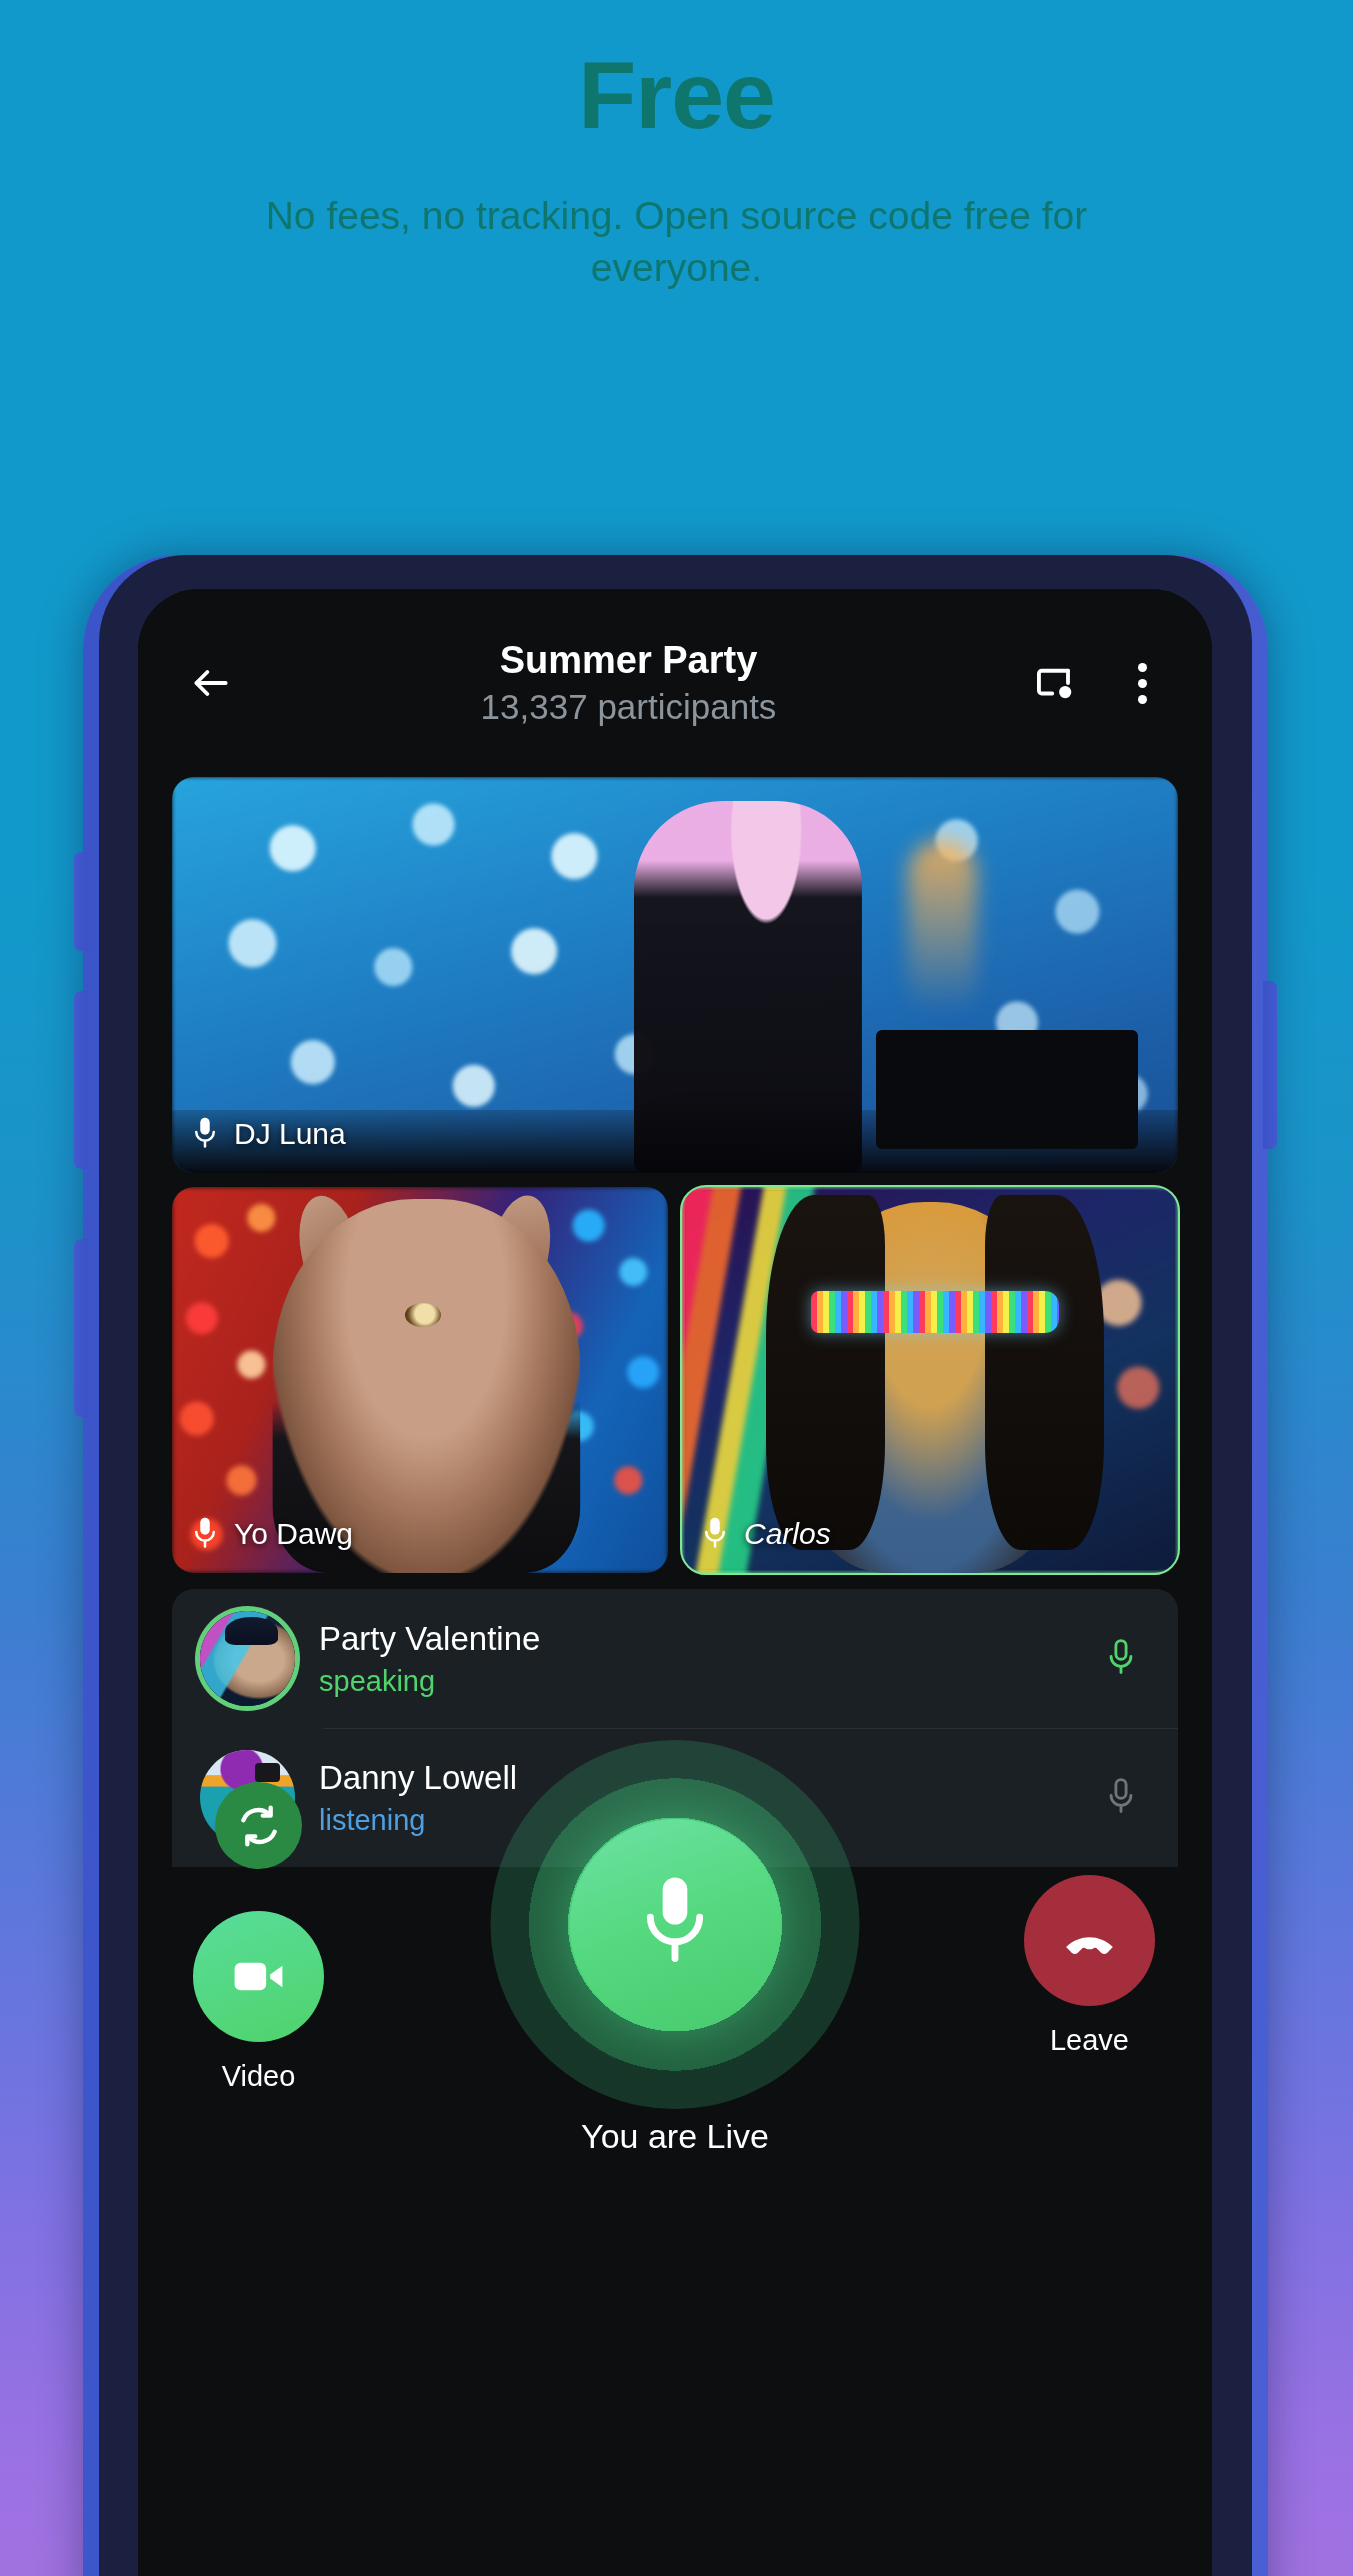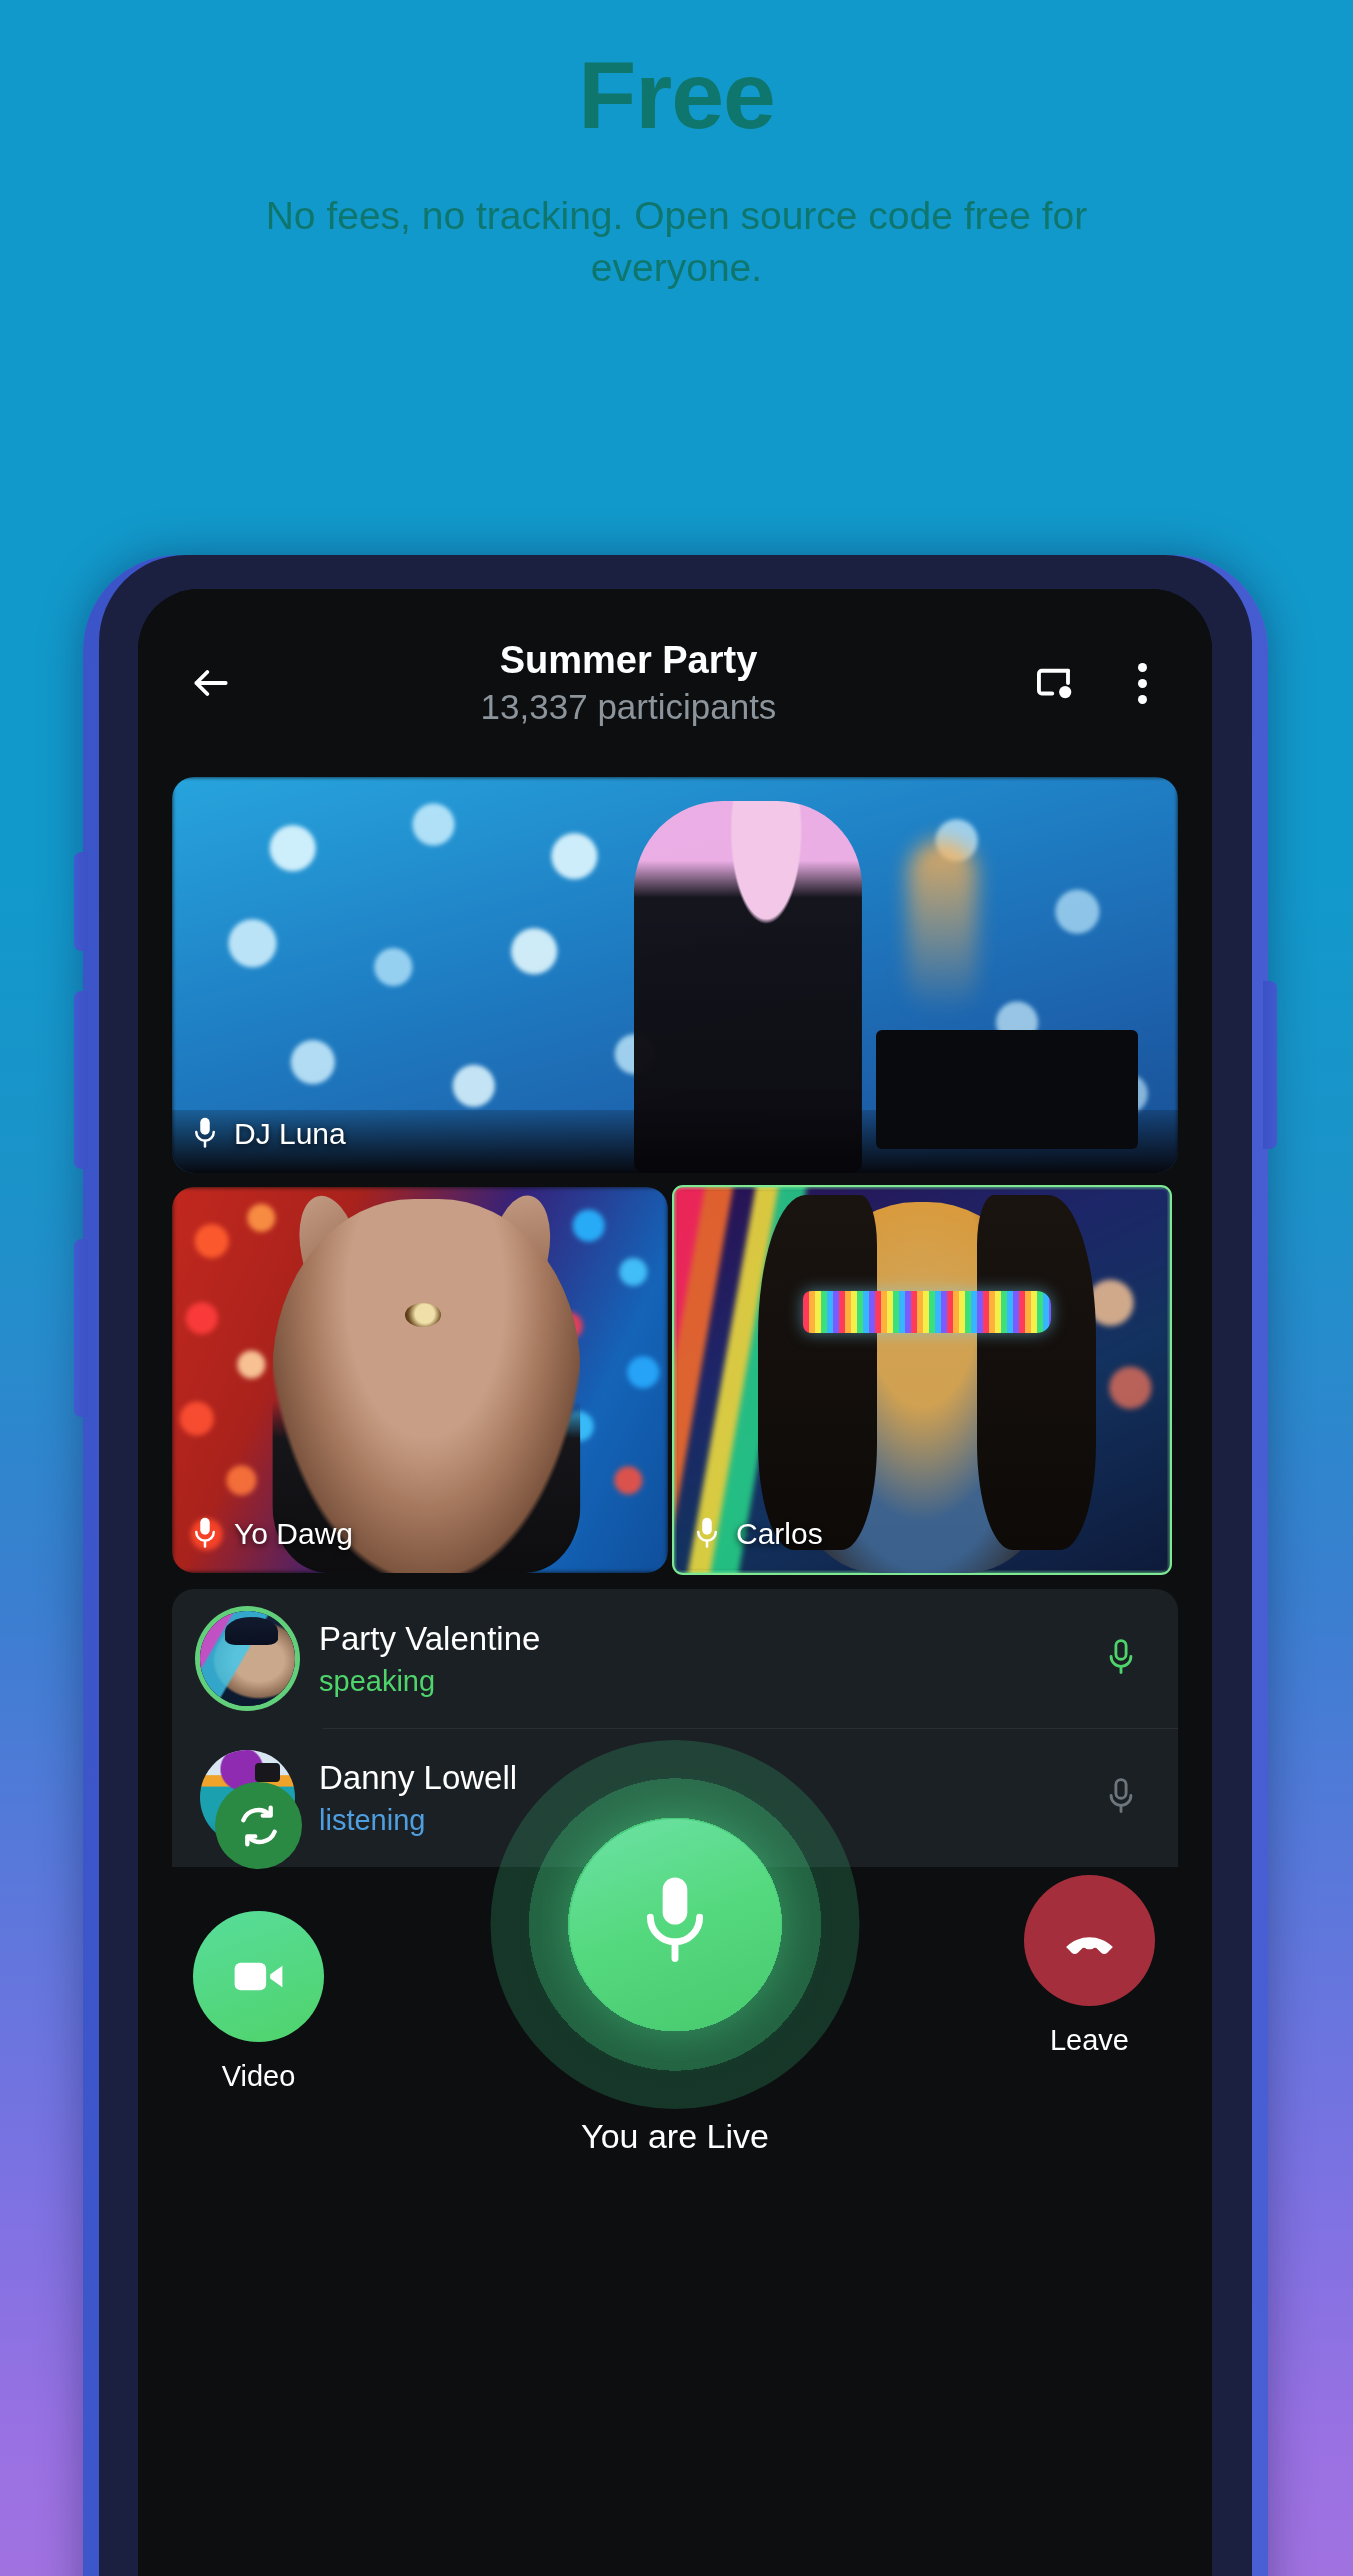--- a/index.html
+++ b/index.html
@@ -73,23 +73,23 @@
   .hdr-icon-btn { width:67px; height:67px; display:flex; align-items:center; justify-content:center; }
   .dots { display:flex; flex-direction:column; gap:7px; align-items:center; }
   .dots i { width:9px; height:9px; border-radius:50%; background:#fff; display:block; }
 
   
   .video-area { padding:0 34px; }
   .tile {
     position:relative; border-radius:22px; overflow:hidden;
   }
   .tile-main { height:396px; margin-bottom:14px;text-align:center; }
-  .tile-row { display:flex; gap:6px; }
+  .tile-row { display:flex; gap:14px; }
   .tile-half { width:calc(50% - 7px); height:386px; }
-  .tile.active { outline:5px solid #7ee895; outline-offset:-3px; border-radius:9px; }
+  .tile.active { outline:5px solid #7ee895; outline-offset:-3px; border-radius:24px;font-style:italic; }
 
   .tile-label {
     position:absolute; left:18px; bottom:20px; z-index:4;
     display:flex; align-items:center; gap:14px;
   }
   .tile-label .nm {
     color:#fff; font-size:30px; font-weight:500;
     text-shadow:0 2px 6px rgba(0,0,0,.8);
   }
 

